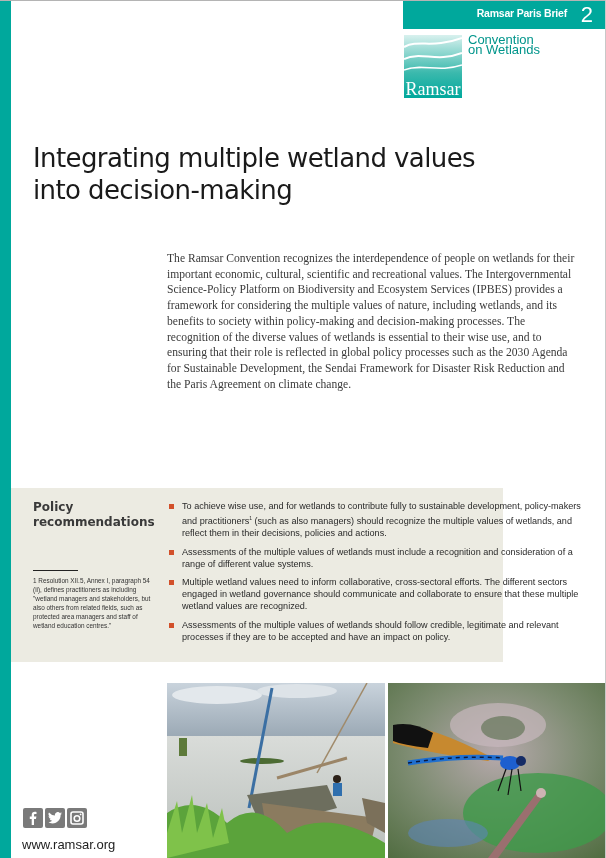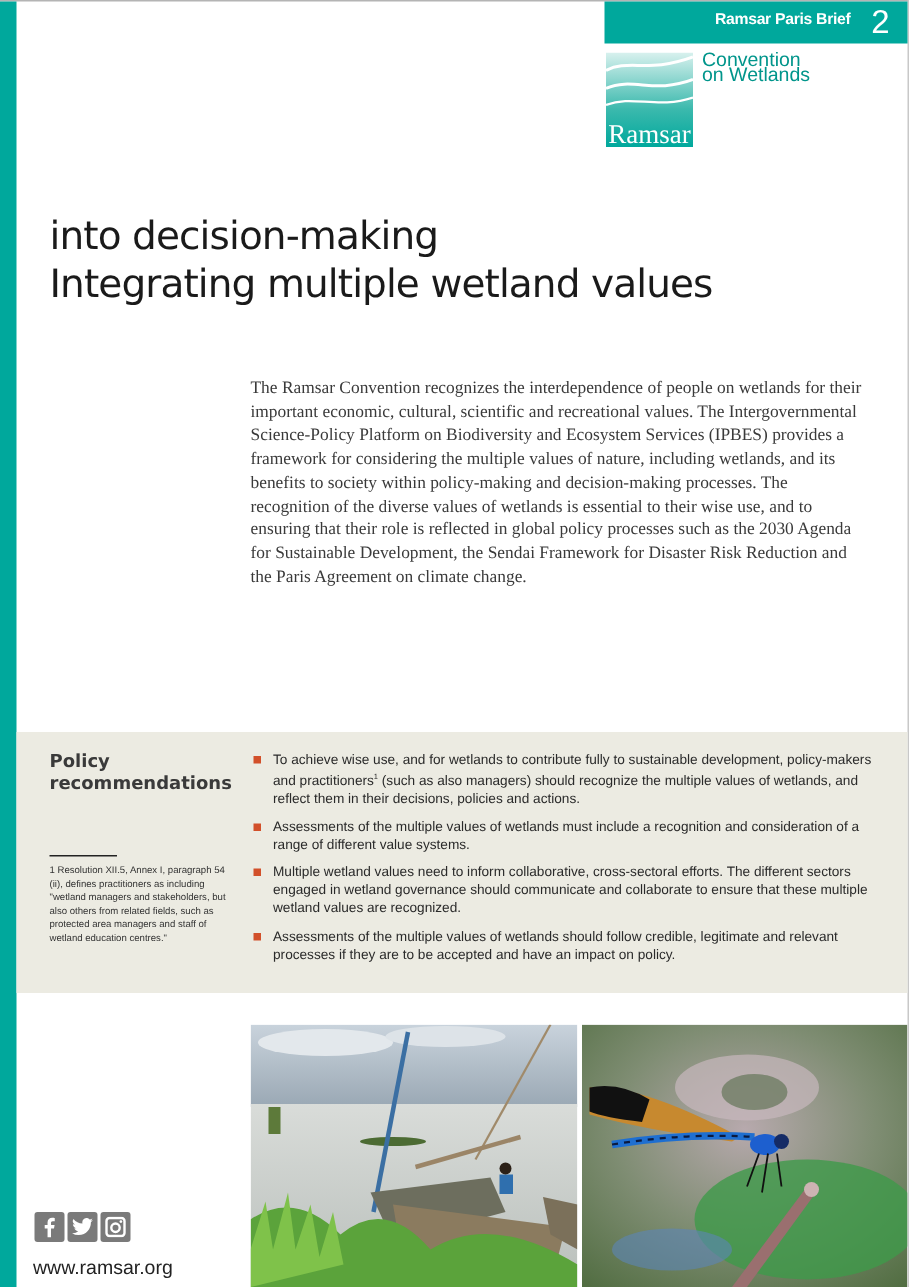--- a/index.html
+++ b/index.html
@@ -25,21 +25,21 @@
   .title {
     position: absolute; left: 33px; top: 142px; width: 540px;
     font-family: "DejaVu Sans", sans-serif; font-size: 26px; line-height: 32px;
     color: #1a1a1a; font-weight: normal; letter-spacing: -0.6px;
   }
 
   .intro { position: absolute; left: 167px; top: 251px; width: 410px; font-family: Liberation Serif, serif; color: #3a3a3a; }
   .intro p { margin: 0 0 12px 0; font-size: 11.6px; line-height: 15.7px; }
 
   .policy {
-    position: absolute; left: 11px; top: 488px; width: 594px; height: 174px;
+    position: absolute; left: 11px; top: 488px; width: 492px; height: 174px;
     background: #ecebe2;
   }
   .policy-heading {
     position: absolute; left: 22px; top: 12px; font-size: 12px; line-height: 15px;
     font-weight: bold; color: #3a3a3a; font-family: "DejaVu Sans", sans-serif;
   }
   .fn-rule { position: absolute; left: 22px; top: 82px; width: 45px; height: 1px; background: #222; }
   .footnote {
     position: absolute; left: 22px; top: 88px; width: 122px;
     font-size: 6.4px; line-height: 9px; color: #333;
@@ -84,22 +84,22 @@
     <path d="M0 35 C18 28 34 38 58 30" stroke="#fff" stroke-width="1.5" fill="none"></path>
     <text x="29" y="60" text-anchor="middle" font-family="Liberation Serif, serif" font-size="18" fill="#fff">Ramsar</text>
   </svg>
 </div>
 <div class="logo-sub">
   <div>Convention</div>
   <div>on Wetlands</div>
 </div>
 
 <h1 class="title" style="margin:0;">
+  <div>Integrating multiple wetland values</div>
   <div>into decision-making</div>
-  <div>Integrating multiple wetland values</div>
 </h1>
 
 <div class="intro">
   <p>The Ramsar Convention recognizes the interdependence of people on wetlands for their important economic, cultural, scientific and recreational values. The Intergovernmental Science-Policy Platform on Biodiversity and Ecosystem Services (IPBES) provides a framework for considering the multiple values of nature, including wetlands, and its benefits to society within policy-making and decision-making processes. The recognition of the diverse values of wetlands is essential to their wise use, and to ensuring that their role is reflected in global policy processes such as the 2030 Agenda for Sustainable Development, the Sendai Framework for Disaster Risk Reduction and the Paris Agreement on climate change.</p>
 </div>
 
 <div class="policy">
   <div class="policy-heading">
     <div>Policy</div>
     <div>recommendations</div>

